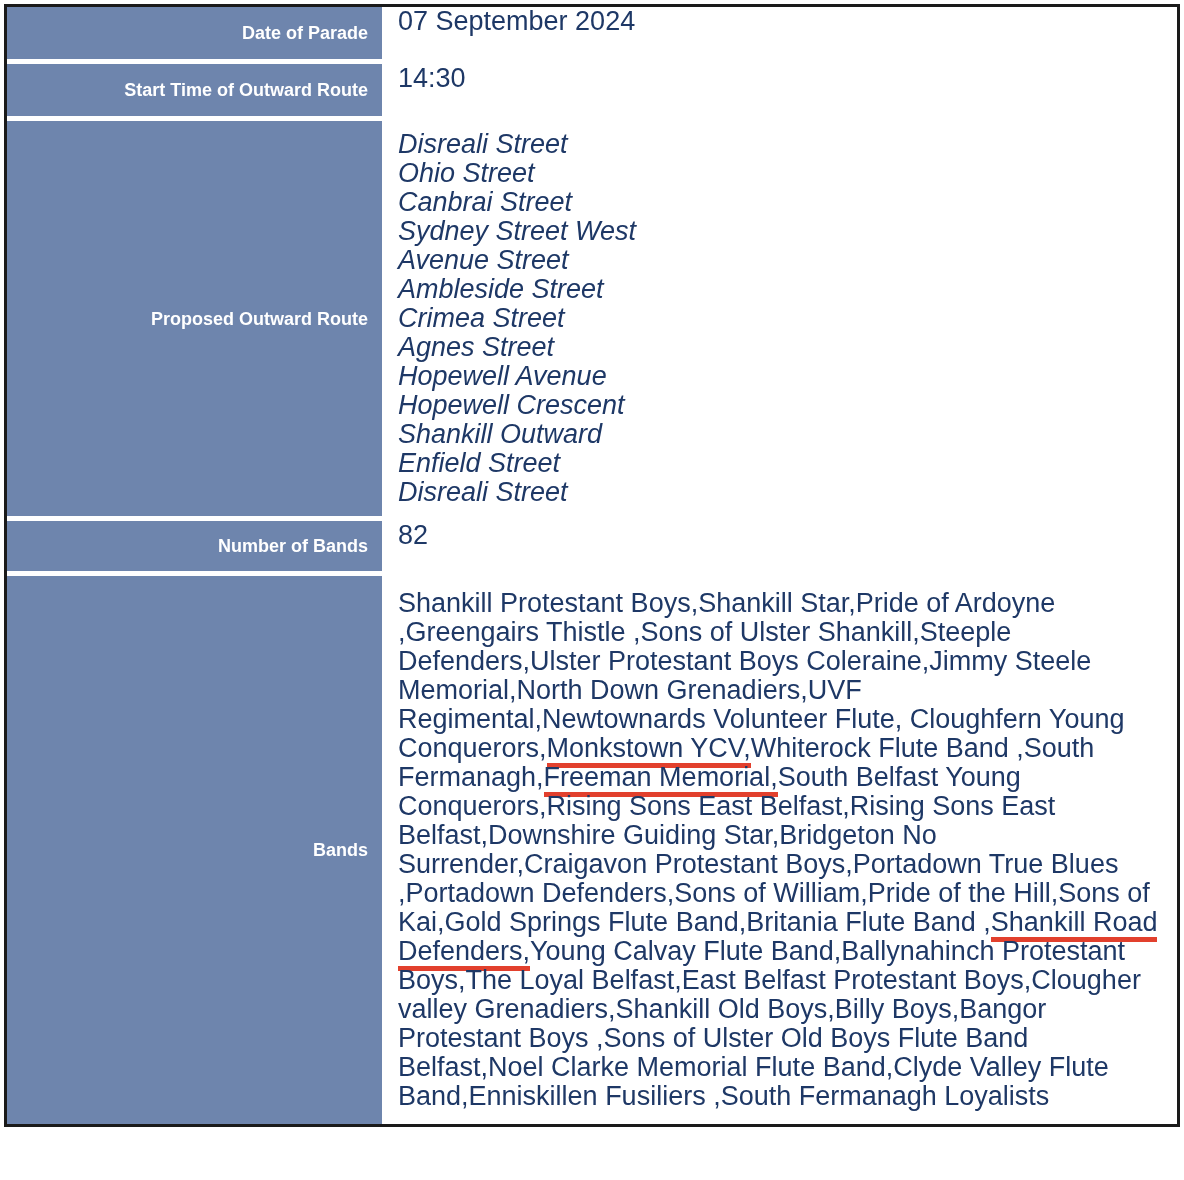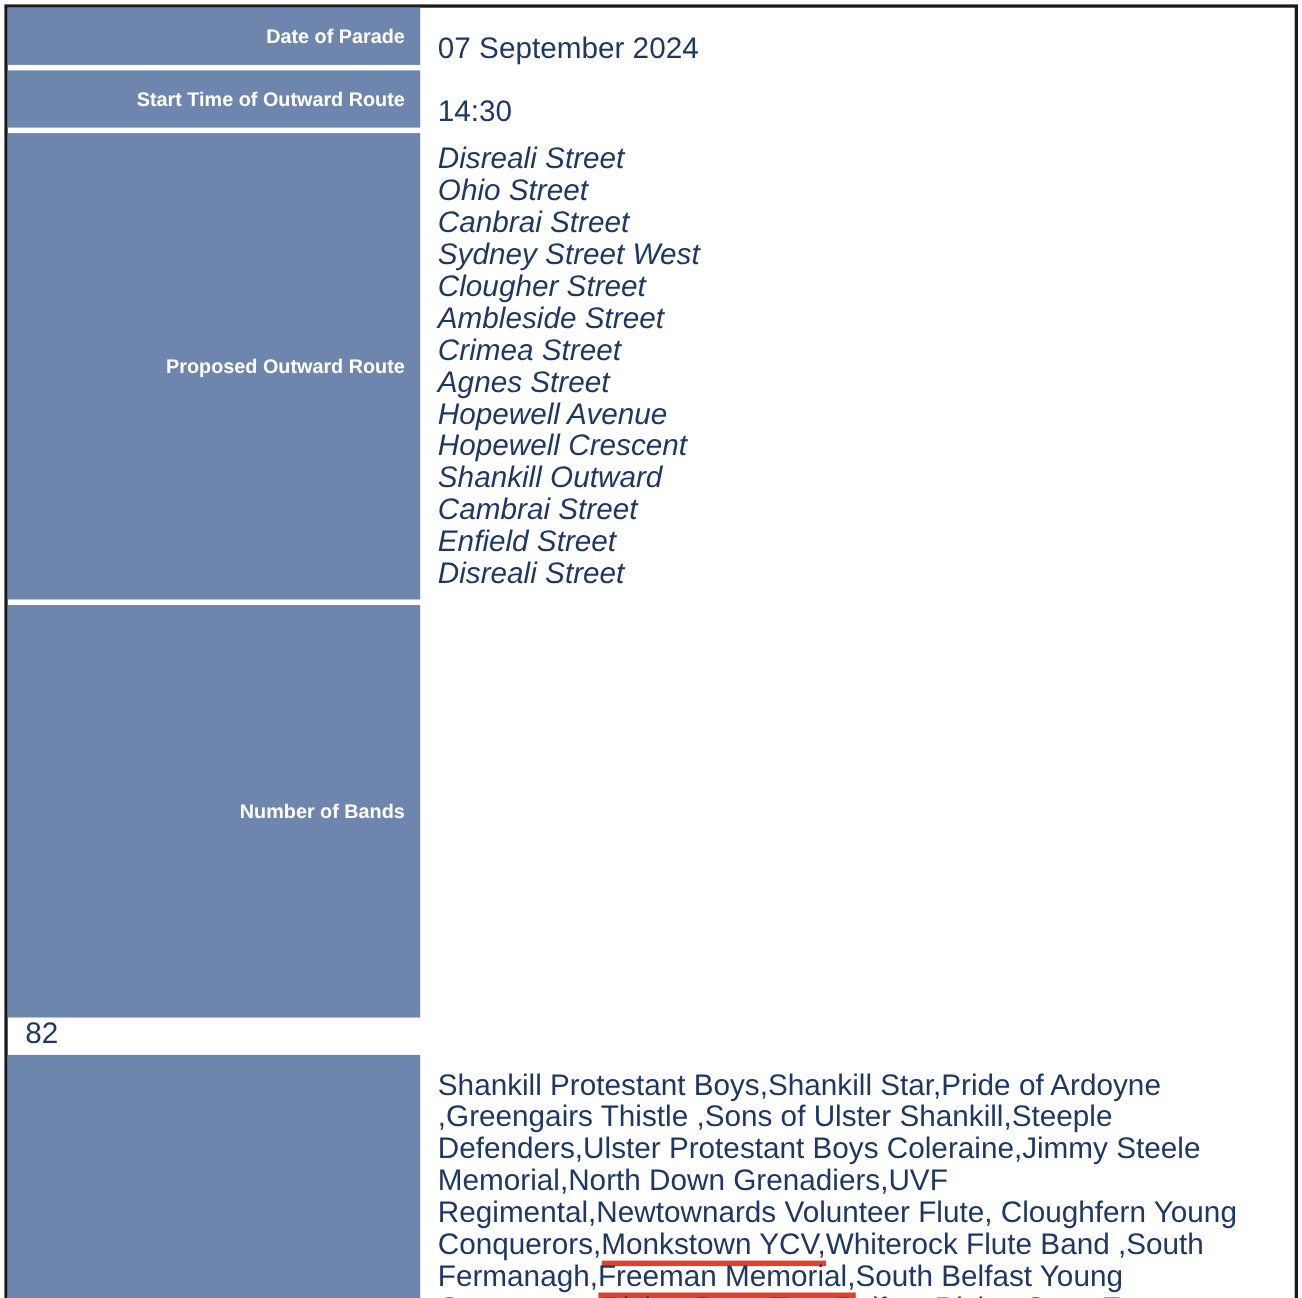--- a/index.html
+++ b/index.html
@@ -47,24 +47,24 @@
     white-space: nowrap;
   }
   .value-cell {
     flex: 1 1 auto;
     color: var(--text-navy);
     font-size: 27px;
     line-height: 29px;
     padding-left: 16px;
     padding-right: 7px;
     display: flex;
-    align-items: flex-end;
+    align-items: flex-start;
   }
   .row-single { min-height: 52px; }
-  .row-number { min-height: 50px; flex-direction: column; }
+  .row-number { min-height: 50px; }
   .value-multiline {
     display: block;
     padding-top: 9px;
     padding-bottom: 9px;
   }
   .row-bands .value-multiline {
     padding-top: 13px;
     padding-bottom: 13px;
   }
   .street-line { white-space: nowrap; font-style: italic; }
@@ -98,28 +98,27 @@
 
     <div class="trow row-route">
       <div class="label-cell">
         <span>Proposed Outward Route</span>
       </div>
       <div class="value-cell value-multiline">
           <div class="street-line">Disreali Street</div>
           <div class="street-line">Ohio Street</div>
           <div class="street-line">Canbrai Street</div>
           <div class="street-line">Sydney Street West</div>
-          <div class="street-line">Clougher Street</div>
+          <div class="street-line">Avenue Street</div>
           <div class="street-line">Ambleside Street</div>
           <div class="street-line">Crimea Street</div>
           <div class="street-line">Agnes Street</div>
           <div class="street-line">Hopewell Avenue</div>
           <div class="street-line">Hopewell Crescent</div>
           <div class="street-line">Shankill Outward</div>
-          <div class="street-line">Cambrai Street</div>
           <div class="street-line">Enfield Street</div>
           <div class="street-line">Disreali Street</div>
         </div>
     </div>
 
     <div class="trow row-number">
       <div class="label-cell">
         <span>Number of Bands</span>
       </div>
       <div class="value-cell">

